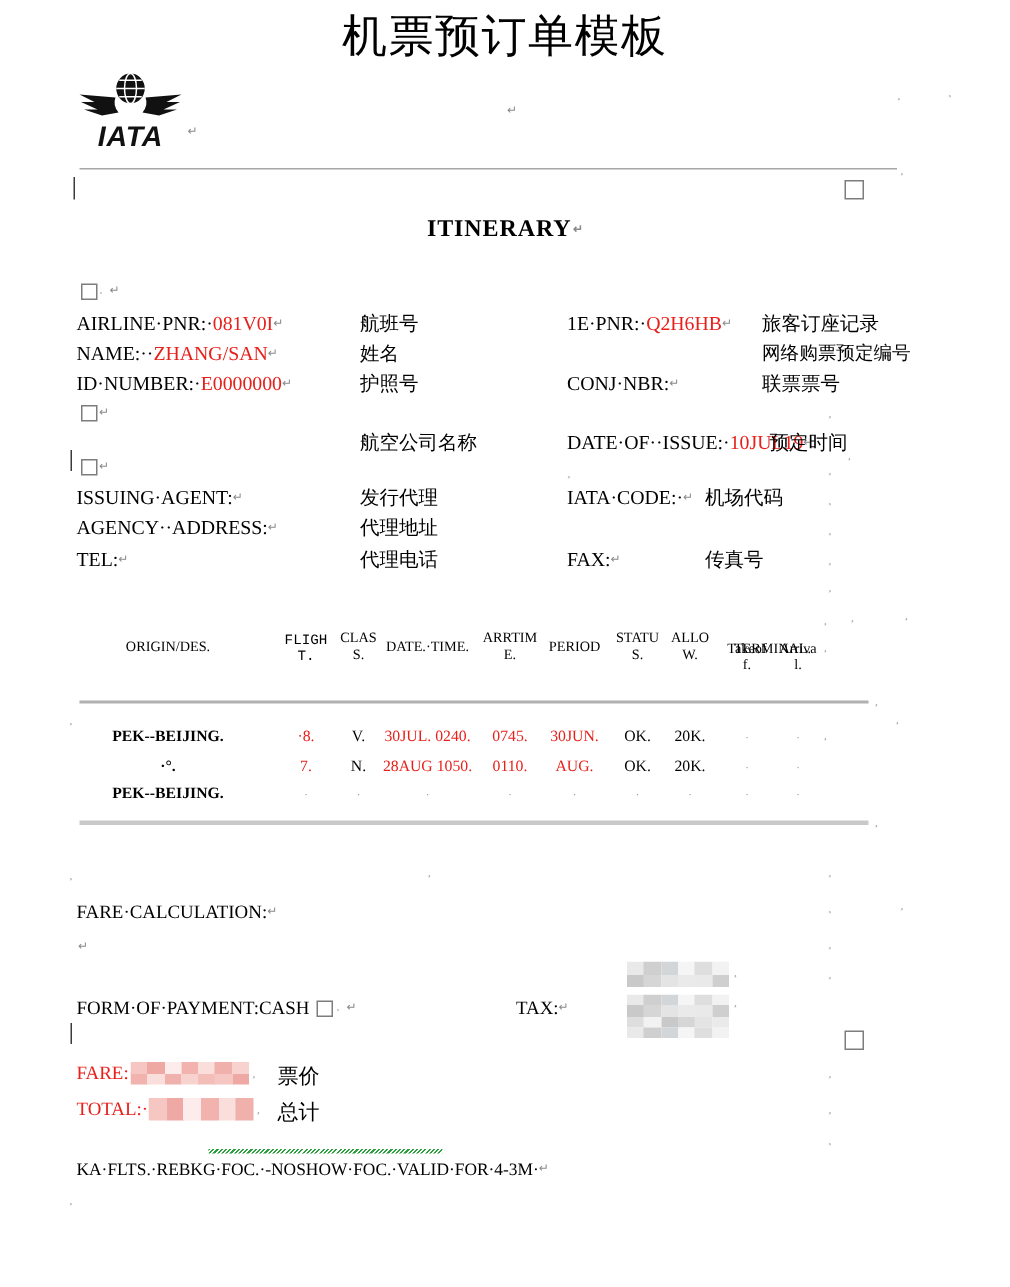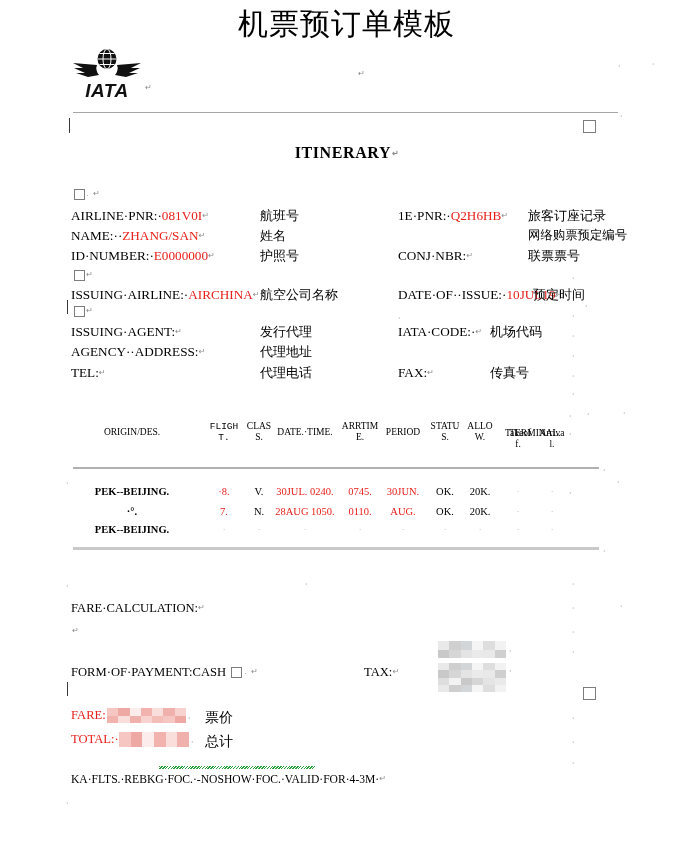--- a/index.html
+++ b/index.html
@@ -4,21 +4,21 @@
 <style>
   html,body{margin:0;padding:0;}
   body{
     width:673px;height:858px;
     background:#ffffff;
     font-family:"Liberation Serif", serif;
     color:#000000;
     position:relative;
     overflow:hidden;
   }
-  .page{position:absolute;inset:0;margin-left:20px;}
+  .page{position:absolute;inset:0;}
   .red{color:#e8201b;}
   .blk{color:#000;}
   .b{font-weight:bold;}
 
   
   .pil{
     color:#8a8a8a;
     font-family:"Liberation Serif", serif;
     font-size:8px;
     position:absolute;
@@ -196,21 +196,20 @@
 
   <div class="lbl" style="left:51px;top:229px;"><span>NAME:··</span><span class="red">ZHANG/SAN</span><span class="pil" style="position:relative;top:-2px;">↵</span></div>
   <div class="cn" style="left:240px;top:229px;">姓名</div>
 
   <div class="lbl" style="left:51px;top:249px;"><span>ID·NUMBER:·</span><span class="red">E0000000</span><span class="pil" style="position:relative;top:-2px;">↵</span></div>
   <div class="cn" style="left:240px;top:249px;">护照号</div>
 
   <div class="ccbox" style="left:54px;top:270px;width:9px;height:9px;"></div>
   <span class="pil" style="left:66px;top:271px;">↵</span>
 
-  <div class="lbl" style="left:51px;top:288px;"><span>ISSUING·AIRLINE:·</span><span class="red">AIRCHINA</span><span class="pil" style="position:relative;top:-2px;">↵</span></div>
   <div class="cn" style="left:240px;top:288px;">航空公司名称</div>
 
   <div class="caret" style="left:47px;top:300px;height:14px;"></div>
   <div class="ccbox" style="left:54px;top:306px;width:9px;height:9px;"></div>
   <span class="pil" style="left:66px;top:307px;">↵</span>
 
   <div class="lbl" style="left:51px;top:325px;"><span>ISSUING·AGENT:</span><span class="pil" style="position:relative;top:-2px;">↵</span></div>
   <div class="cn" style="left:240px;top:325px;">发行代理</div>
 
   <div class="lbl" style="left:51px;top:345px;"><span>AGENCY··ADDRESS:</span><span class="pil" style="position:relative;top:-2px;">↵</span></div>

